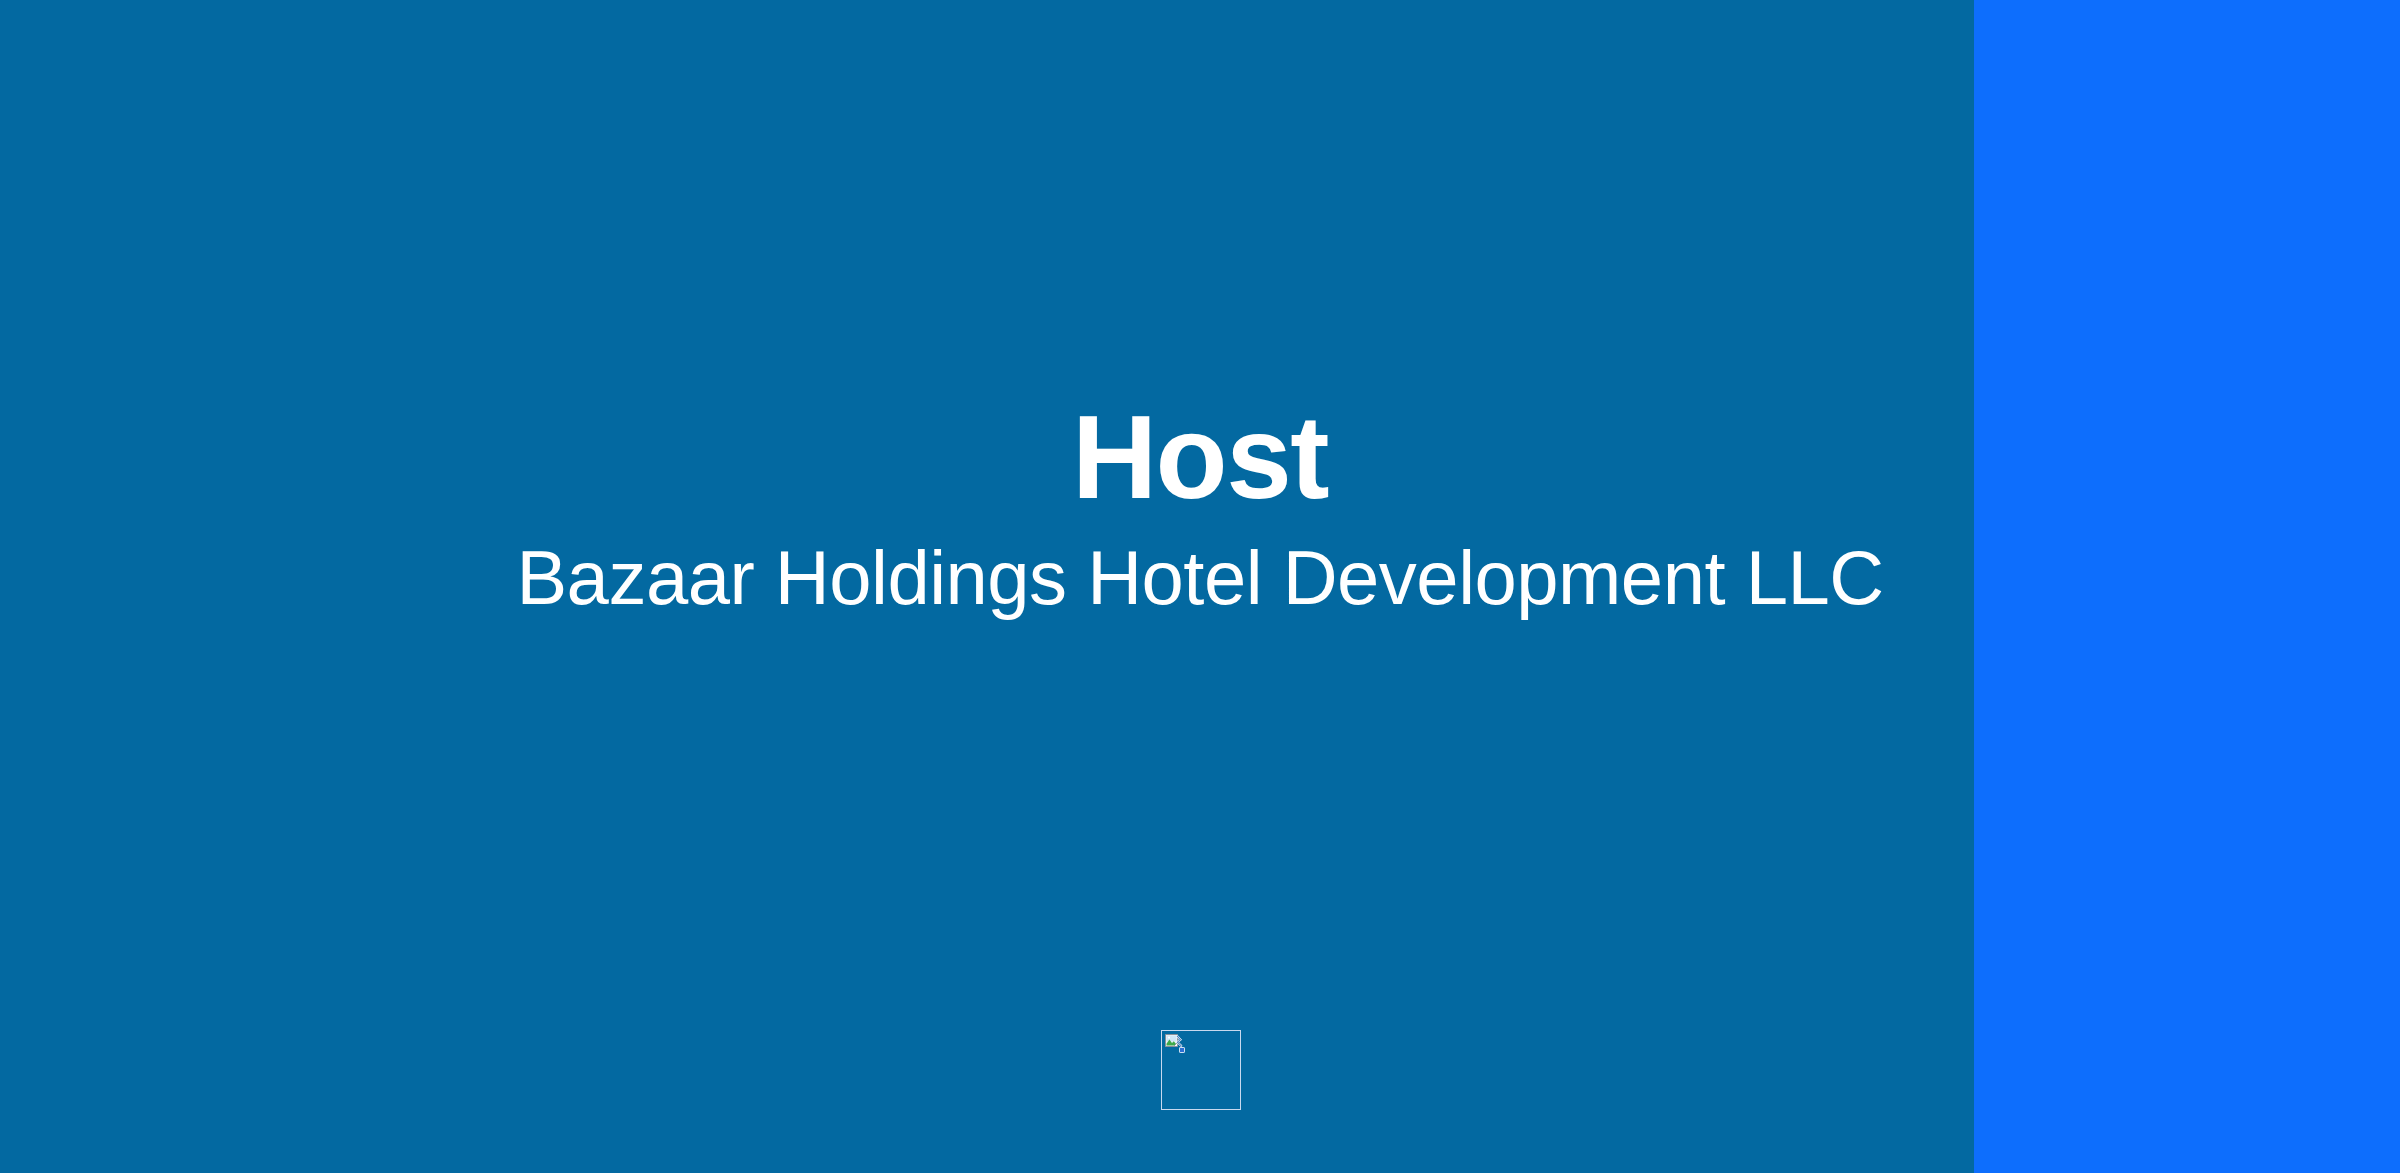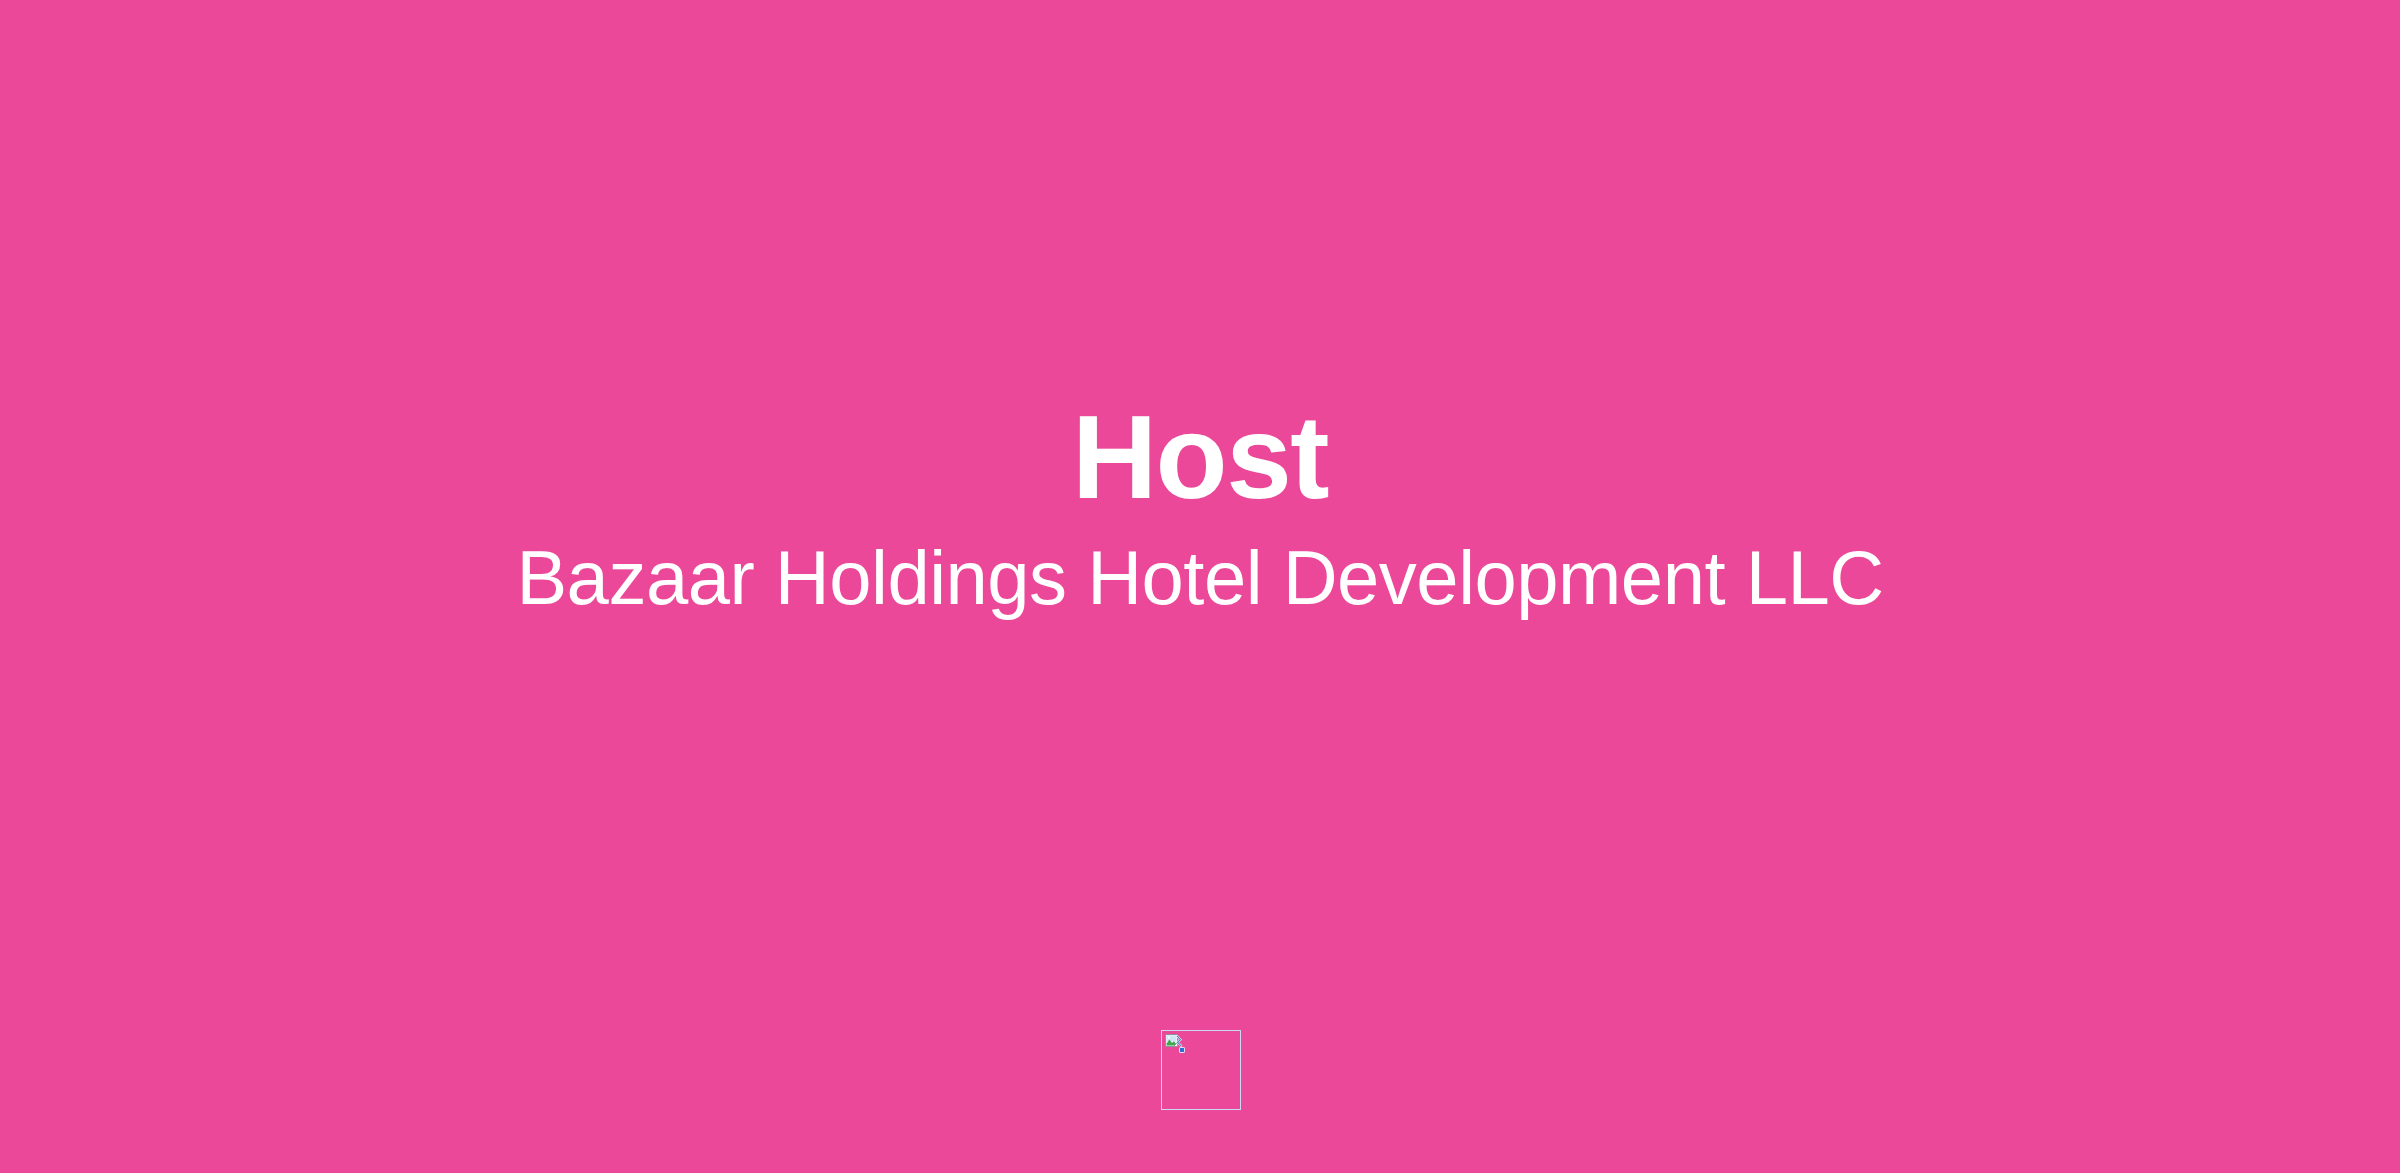--- a/index.html
+++ b/index.html
@@ -12,23 +12,23 @@
     width: 2400px;
     height: 1173px;
     overflow: hidden;
     font-family: "Liberation Sans", sans-serif;
     background: #0d6efd;
   }
 
   
   .slide {
     position: relative;
-    width: 2400px;
+    width: 1974px;
     height: 1173px;
-    background: #ec4899;
+    background: #0369a1;
     box-sizing: border-box;
   }
 
   
   .hero {
     position: absolute;
     left: 0;
     top: 0;
     width: 2400px;
     height: 1173px;

